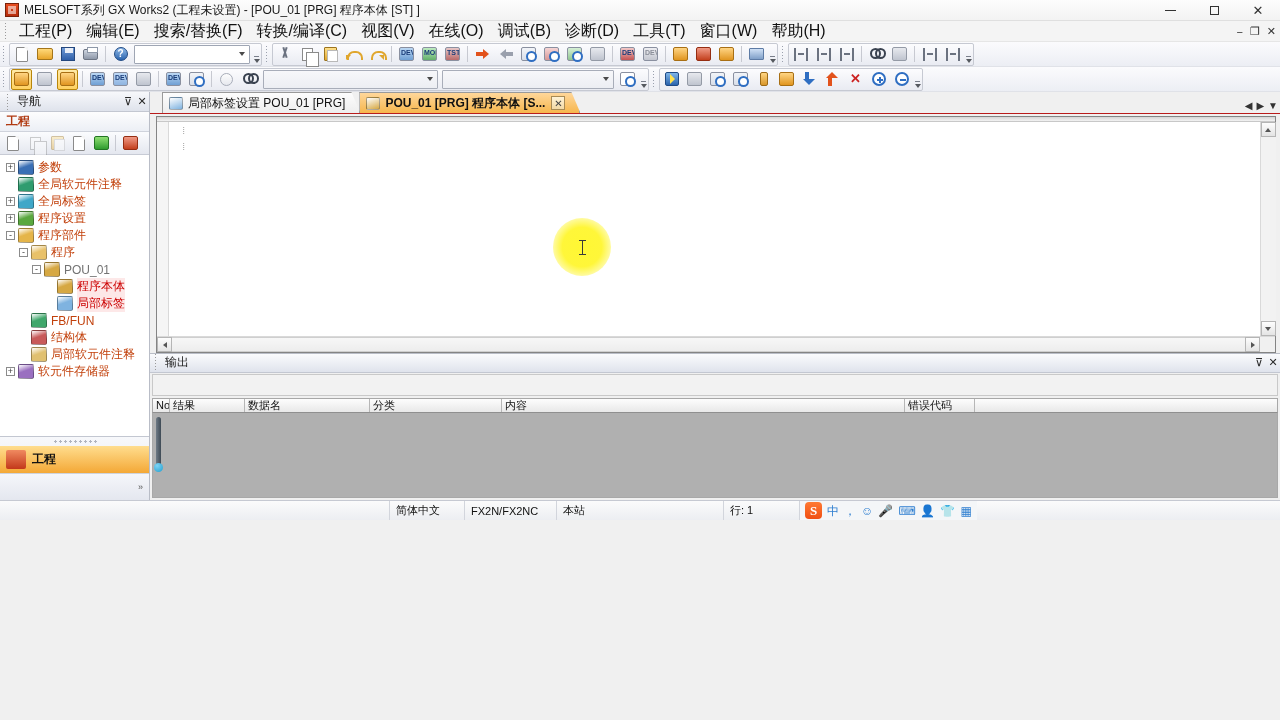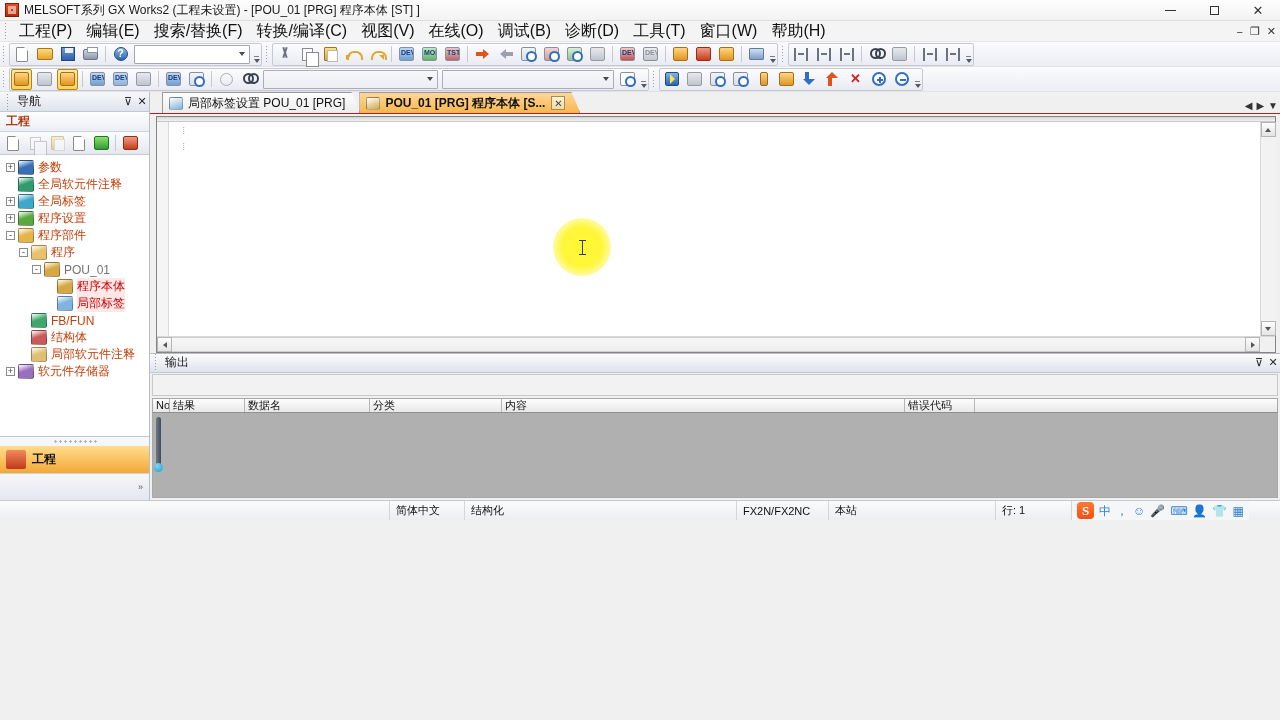--- a/index.html
+++ b/index.html
@@ -843,21 +843,20 @@
               <span class="knob"></span>
           </div>
         </div>
       </div>
     </div>
   </div>
 
   <div class="statusbar" id="statusbar">
       <div class="scell" style="width: 390px; flex: 0 0 390px;"></div>
       <div class="scell" style="width: 75px; flex: 0 0 75px;">简体中文</div>
-      <div class="scell" style="width: 272px; flex: 0 0 272px;">结构化</div>
       <div class="scell" style="width: 92px; flex: 0 0 92px;">FX2N/FX2NC</div>
       <div class="scell" style="width: 167px; flex: 0 0 167px;">本站</div>
       <div class="scell" style="width: 76px; flex: 0 0 76px;">行: 1</div>
       <div class="ime">
         <span class="sogou">S</span>
         <span class="ig">中</span>
         <span class="ig">，</span>
         <span class="ig">☺</span>
         <span class="ig">🎤</span>
         <span class="ig">⌨</span>

